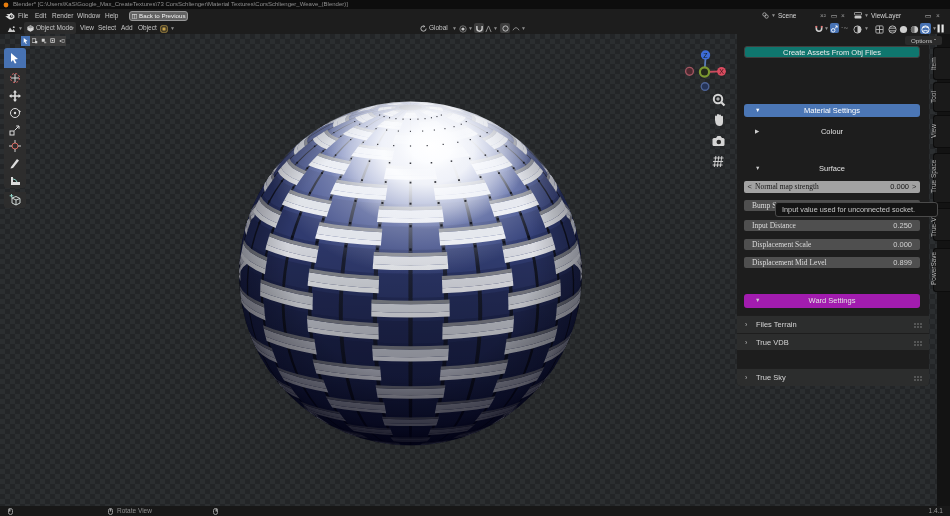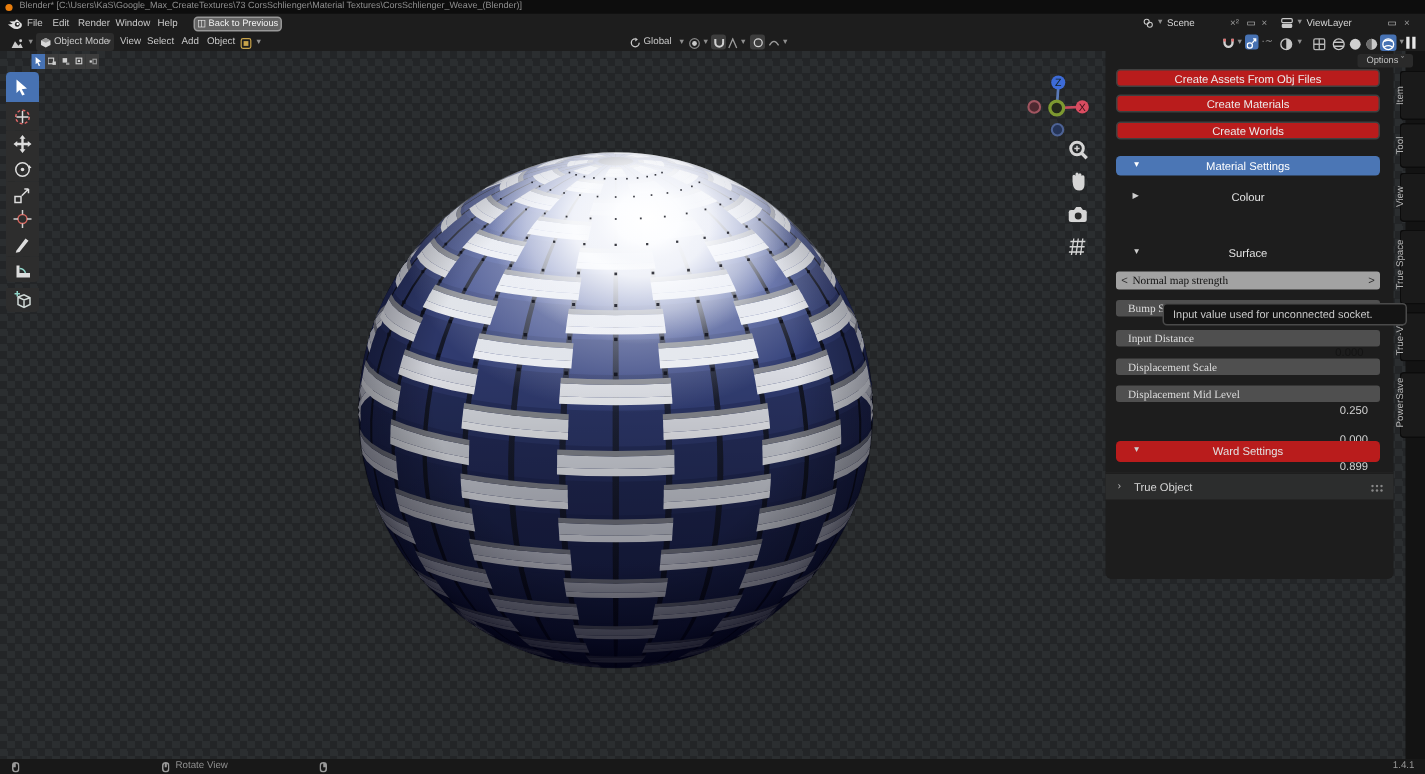--- a/index.html
+++ b/index.html
@@ -10,26 +10,26 @@
 #topbar{left:0;top:9px;width:950px;height:13px;background:#1d1d1d;color:#c9c9c9;font-size:6.5px;}
 #topbar .m{position:absolute;top:0;line-height:13px;}
 #vpheader{left:0;top:22px;width:950px;height:12px;background:#1d1d1d;color:#c6c6c6;font-size:6.5px;box-shadow:0 1px 0 #0f0f0f;}
 #vpheader .m{position:absolute;top:0;line-height:12px;}
 #viewport{left:0;top:34px;width:950px;height:472px;background:repeating-conic-gradient(#2b2e30 0% 25%,#232527 0% 50%) 0 0/10px 10px;}
 #statusbar{left:0;top:506px;width:950px;height:10px;background:#181818;color:#8e8e8e;font-size:6.5px;line-height:10px;}
 .tbtn{position:absolute;left:4px;width:22px;background:#2d2d2d;}
 .tbtn.sel{background:#4772b3;}
 .tbtn svg{position:absolute;left:4px;top:50%;margin-top:-7px;}
 #sidebar{left:737px;top:34px;width:192px;height:352px;background:#1d1d1d;border-radius:0 0 4px 4px;}
-.sbtn{position:absolute;left:7px;width:176px;height:12px;background:#b91c1c;border:1px solid #404040;border-radius:3px;color:#ececec;font-size:7.5px;text-align:center;line-height:11px;}
+.sbtn{position:absolute;left:7px;width:176px;height:12px;background:#0f766e;border:1px solid #404040;border-radius:3px;color:#ececec;font-size:7.5px;text-align:center;line-height:11px;}
 .phead{position:absolute;left:7px;width:176px;height:13px;border-radius:3px;color:#e2e2e2;font-size:7.5px;text-align:center;line-height:13px;}
 .phead .arr{position:absolute;left:11px;top:0;font-size:5.5px;color:#cdcdcd;}
 .slider{position:absolute;left:7px;width:176px;height:11px;background:#4f4f4f;border-radius:2px;color:#dcdcdc;font-size:7.5px;line-height:11px;}
 .slider .lab{position:absolute;left:8px;top:0;font-family:Liberation Serif, serif;}
-.slider .val{position:absolute;right:8px;top:0;color:#d2d2d2;margin-top:48px;}
+.slider .val{position:absolute;right:8px;top:0;color:#d2d2d2;}
 .row{position:absolute;left:0px;width:192px;height:17.5px;background:#2c2d2d;border-top:1px solid #1e1e1e;color:#d5d5d5;font-size:7.5px;line-height:17.5px;}
 .row .carr{position:absolute;left:8px;top:0;font-size:7px;color:#b5b5b5;}
 .row .rlab{position:absolute;left:19px;top:0;}
 .row .grip{position:absolute;right:7px;top:7px;}
 #tabband{left:937px;top:34px;width:13px;height:472px;background:#131313;}
 .vtab{position:absolute;left:933px;width:17px;background:#1a1a1a;border:1px solid #0c0c0c;border-right:none;border-radius:3px 0 0 3px;}
 .vtab span{position:absolute;left:3px;bottom:4px;transform:rotate(-90deg);transform-origin:0 100%;white-space:nowrap;color:#b5b5b5;font-size:6.5px;}
 #tooltip{left:775px;top:202px;width:163px;height:15px;line-height:13px;background:#141414;border:1px solid #4a4a4a;padding-left:6px;border-radius:3px;color:#c8c8c8;font-size:7.3px;text-align:left;z-index:30;}
 .ico{display:inline-block;vertical-align:middle;}
 </style>
@@ -1000,22 +1000,20 @@
 <rect x="183.4" y="21.6" width="1.1" height="1.1" fill="#0b0d16" opacity="0.8"></rect>
 <rect x="190.5" y="21.1" width="1.1" height="1.1" fill="#0b0d16" opacity="0.8"></rect>
 <rect x="196.9" y="20.2" width="1.1" height="1.1" fill="#0b0d16" opacity="0.8"></rect>
 <rect x="202.4" y="19.0" width="1.1" height="1.1" fill="#0b0d16" opacity="0.8"></rect>
 <rect x="206.8" y="17.5" width="1.1" height="1.1" fill="#0b0d16" opacity="0.8"></rect>
 </g>
 </svg>
 
 <div class="abs" id="sidebar">
   <div class="sbtn" style="top:12px">Create Assets From Obj Files</div>
-  <div class="sbtn" style="top:29px">Create Materials</div>
-  <div class="sbtn" style="top:47px">Create Worlds</div>
   <div class="phead" style="top:70px;background:#4b76b5;color:#fff"><span class="arr" style="color:#fff">▼</span>Material Settings</div>
   <div class="phead" style="top:91px"><span class="arr">▶</span>Colour</div>
   <div class="phead" style="top:128px"><span class="arr">▼</span>Surface</div>
   <div class="slider" style="top:146.5px;height:12px;line-height:12px;background:#a2a2a2;color:#141414">
       <span style="position:absolute;left:3.5px;font-size:7.5px;color:#2e2e2e">&lt;</span>
       <span class="lab" style="left:11px">Normal map strength</span>
       <span class="val" style="right:11px;color:#141414">0.000</span>
       <span style="position:absolute;right:3.5px;font-size:7.5px;color:#2e2e2e">&gt;</span>
     </div>
   <div class="slider" style="top:165.5px">
@@ -1026,24 +1024,48 @@
       <span class="val">0.250</span>
     </div>
   <div class="slider" style="top:205px">
       <span class="lab">Displacement Scale</span>
       <span class="val">0.000</span>
     </div>
   <div class="slider" style="top:222.5px">
       <span class="lab">Displacement Mid Level</span>
       <span class="val">0.899</span>
     </div>
-  <div class="phead" style="top:260px;height:13.5px;line-height:13.5px;background:#b91c1c"><span class="arr">▼</span>Ward Settings</div>
+  <div class="phead" style="top:260px;height:13.5px;line-height:13.5px;background:#a21caf"><span class="arr">▼</span>Ward Settings</div>
   <div class="row" style="top:281px">
       <span class="carr">›</span>
-      <span class="rlab">True Object</span>
+      <span class="rlab">Files Terrain</span>
+      <svg class="grip" width="8" height="5" viewBox="0 0 8 5">
+        <circle cx="1" cy="1" r="0.8" fill="#888"></circle>
+        <circle cx="4" cy="1" r="0.8" fill="#888"></circle>
+        <circle cx="7" cy="1" r="0.8" fill="#888"></circle>
+        <circle cx="1" cy="4" r="0.8" fill="#888"></circle>
+        <circle cx="4" cy="4" r="0.8" fill="#888"></circle>
+        <circle cx="7" cy="4" r="0.8" fill="#888"></circle>
+      </svg>
+    </div>
+  <div class="row" style="top:298.5px">
+      <span class="carr">›</span>
+      <span class="rlab">True VDB</span>
+      <svg class="grip" width="8" height="5" viewBox="0 0 8 5">
+        <circle cx="1" cy="1" r="0.8" fill="#888"></circle>
+        <circle cx="4" cy="1" r="0.8" fill="#888"></circle>
+        <circle cx="7" cy="1" r="0.8" fill="#888"></circle>
+        <circle cx="1" cy="4" r="0.8" fill="#888"></circle>
+        <circle cx="4" cy="4" r="0.8" fill="#888"></circle>
+        <circle cx="7" cy="4" r="0.8" fill="#888"></circle>
+      </svg>
+    </div>
+  <div class="row" style="top:333.5px;border-radius:0 0 4px 4px;height:18px">
+      <span class="carr">›</span>
+      <span class="rlab">True Sky</span>
       <svg class="grip" width="8" height="5" viewBox="0 0 8 5">
         <circle cx="1" cy="1" r="0.8" fill="#888"></circle>
         <circle cx="4" cy="1" r="0.8" fill="#888"></circle>
         <circle cx="7" cy="1" r="0.8" fill="#888"></circle>
         <circle cx="1" cy="4" r="0.8" fill="#888"></circle>
         <circle cx="4" cy="4" r="0.8" fill="#888"></circle>
         <circle cx="7" cy="4" r="0.8" fill="#888"></circle>
       </svg>
     </div>
 </div>

